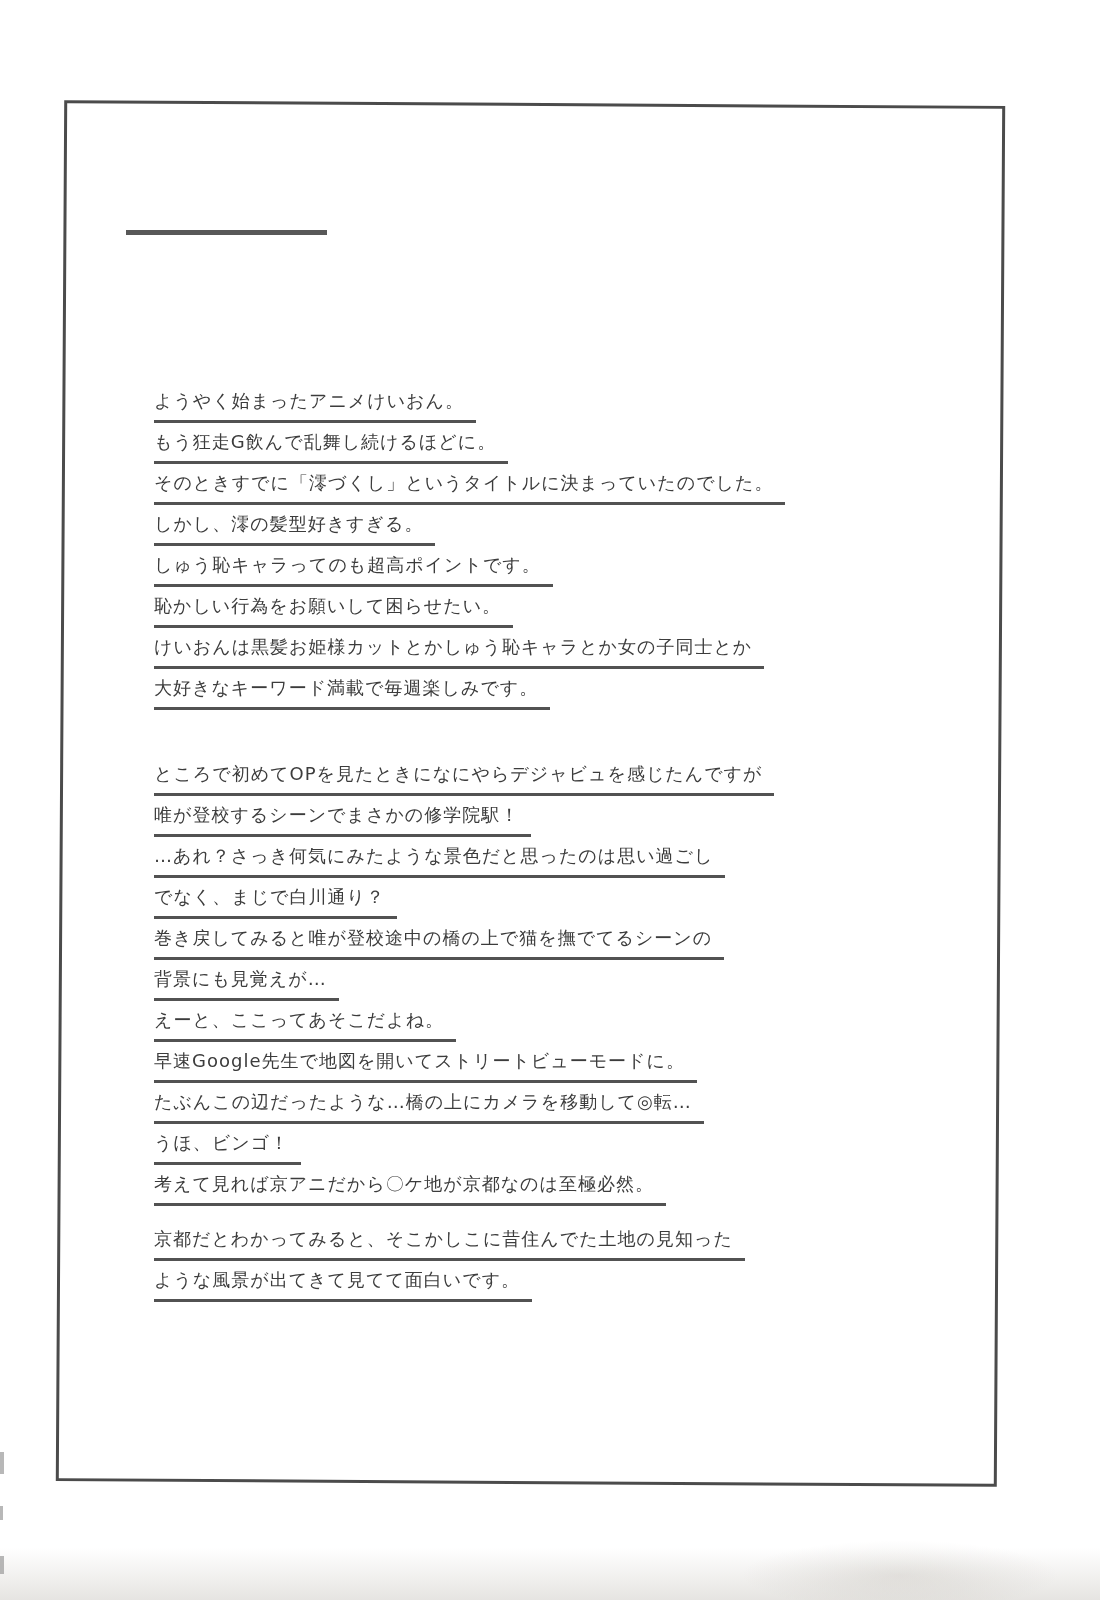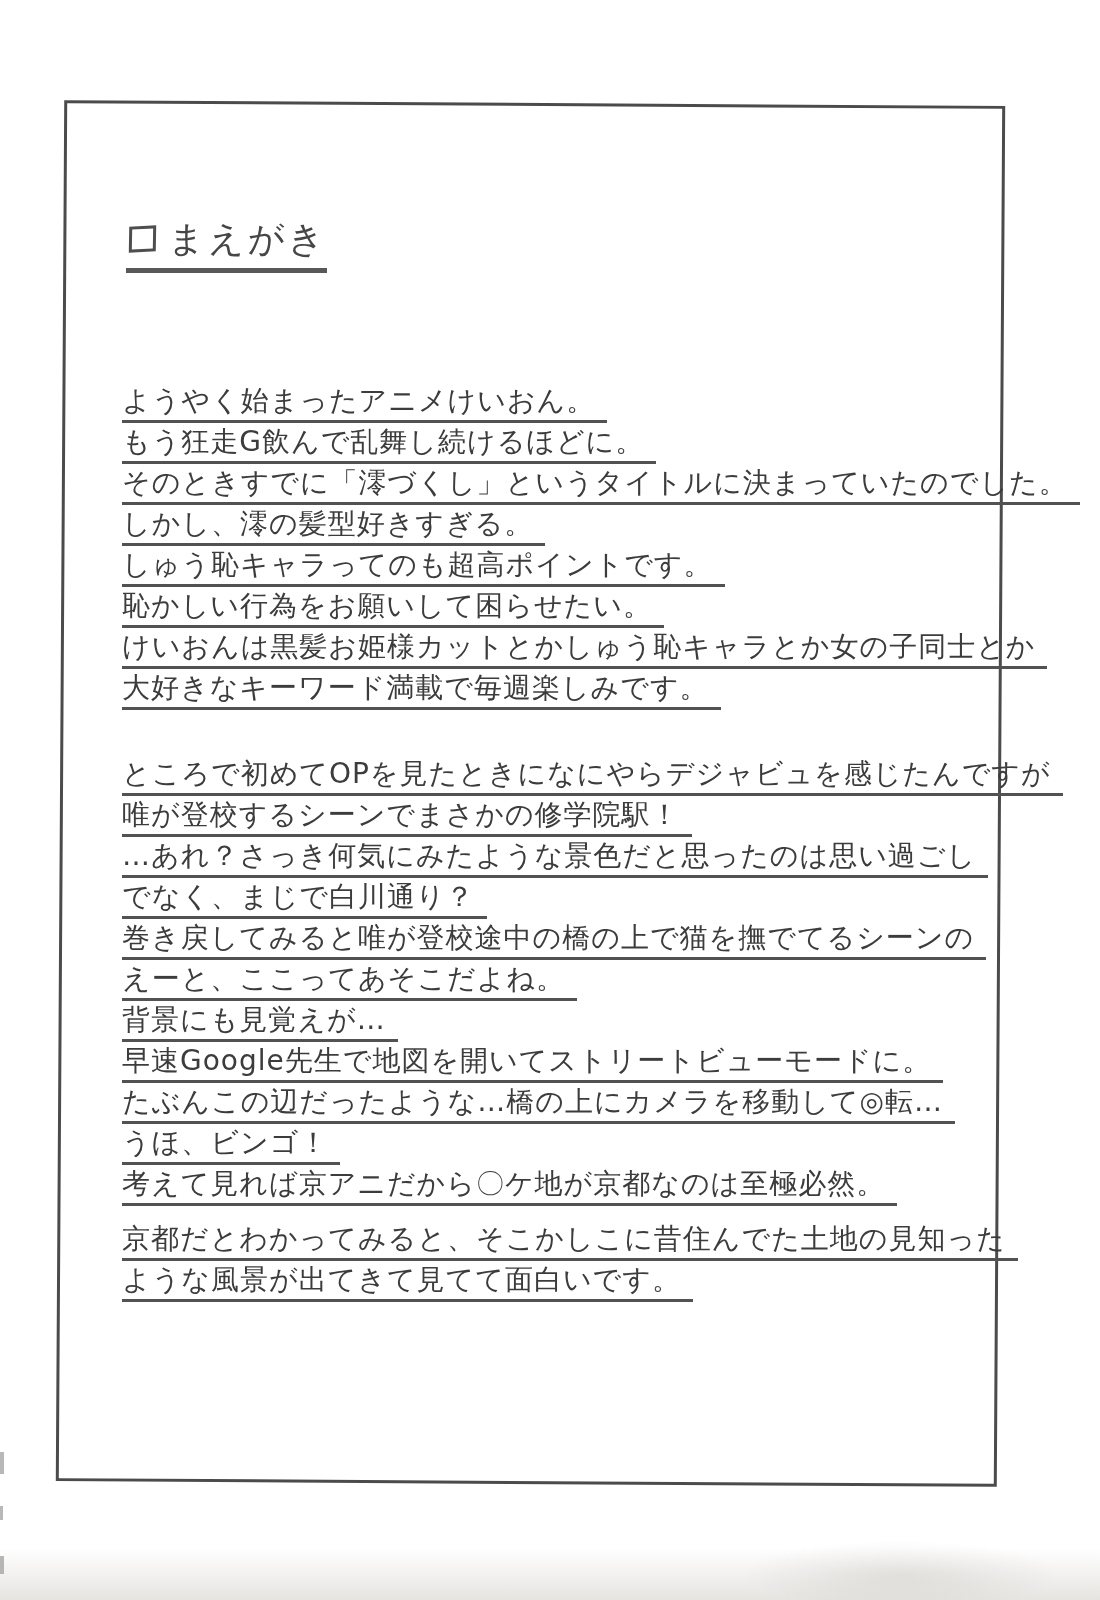--- a/index.html
+++ b/index.html
@@ -61,28 +61,29 @@
     background: #585858;
   }
   
   .body {
     position: absolute;
     left: 122px;
     top: 384px;
   }
   .line {
     display: table;
-    font-size: 28px;
+    font-size: 18px;
     line-height: 33px;
     letter-spacing: 1px;
     color: #3c3c3c;
     padding: 0 12px 3px 0;
     border-bottom: 3px solid #525252;
     margin-bottom: 2px;
     white-space: nowrap;
+    margin-left: 32px;
   }
   .para-2 { margin-top: 47px; }
   .para-3 { margin-top: 16px; }
   
   .shadow-bottom {
     position: absolute;
     left: 0;
     bottom: 0;
     width: 100%;
     height: 52px;
@@ -109,24 +110,20 @@
   .em3 { top: 1556px; width: 4px; height: 18px; }
 </style>
 </head>
 <body>
 
 <div class="page">
 
   <div class="frame"></div>
 
   <div class="title-row">
-    <div class="title-line1">
-      <span class="bullet"></span>
-      <span class="title-text">まえがき</span>
-    </div>
     <div class="title-bar"></div>
   </div>
 
   <div class="body">
     <div class="para para-1">
 
         <div class="line">ようやく始まったアニメけいおん。</div>
 
 
         <div class="line">もう狂走G飲んで乱舞し続けるほどに。</div>
@@ -149,23 +146,23 @@
         <div class="line">ところで初めてOPを見たときになにやらデジャビュを感じたんですが</div>
 
         <div class="line">唯が登校するシーンでまさかの修学院駅！</div>
 
         <div class="line">…あれ？さっき何気にみたような景色だと思ったのは思い過ごし</div>
 
         <div class="line">でなく、まじで白川通り？</div>
 
         <div class="line">巻き戻してみると唯が登校途中の橋の上で猫を撫でてるシーンの</div>
 
+        <div class="line">背景にも見覚えが…</div>
+
         <div class="line">えーと、ここってあそこだよね。</div>
-
-        <div class="line">背景にも見覚えが…</div>
 
         <div class="line">早速Google先生で地図を開いてストリートビューモードに。</div>
 
         <div class="line">たぶんこの辺だったような…橋の上にカメラを移動して◎転…</div>
 
         <div class="line">うほ、ビンゴ！</div>
 
         <div class="line">考えて見れば京アニだから〇ケ地が京都なのは至極必然。</div>
       </div>
     <div class="para para-3">

